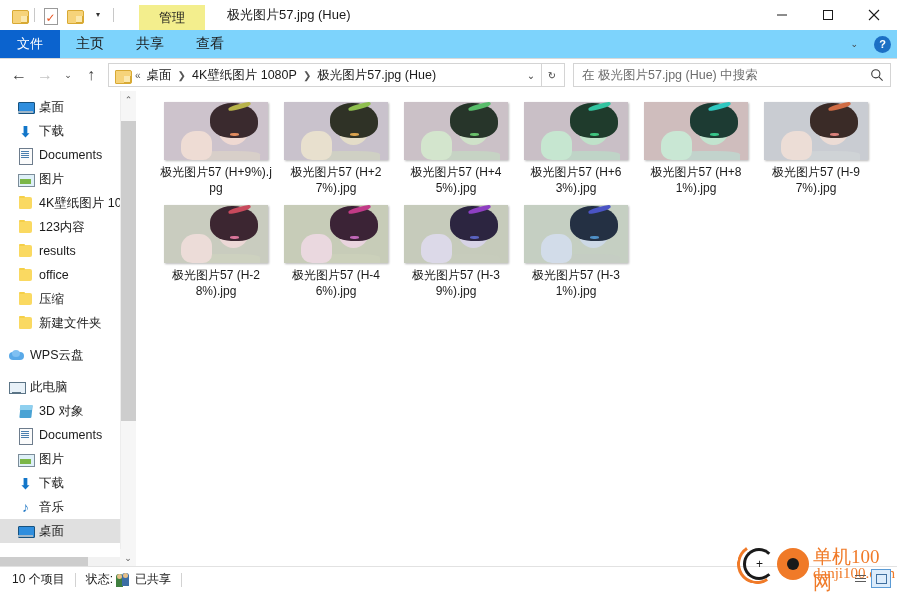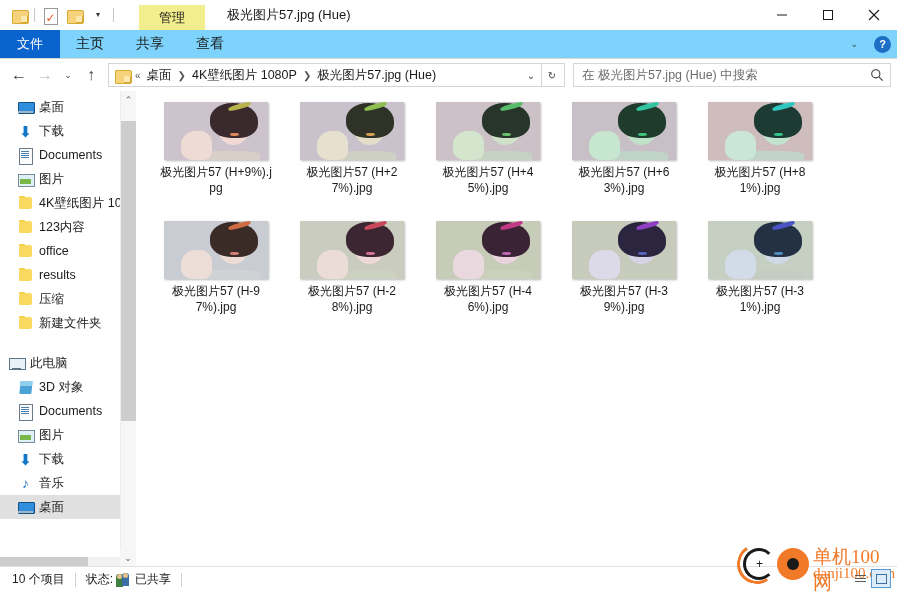--- a/index.html
+++ b/index.html
@@ -123,21 +123,21 @@
   .nav-scroll { position: absolute; right: 0; top: 0; width: 16px; bottom: 0; background: #f6f6f6;
      border-left: 1px solid #ededed; }
   .ns-up, .ns-dn { height: 17px; display: flex; align-items: center; justify-content: center;
      font-size: 9px; color: #5e5e5e; }
   .ns-thumb { position: absolute; left: 0; right: 0; top: 30px; height: 300px; background: #cdcdcd; }
   .nav-hscroll { position: absolute; left: 0; bottom: 0; height: 9px; width: 120px; background: #f2f2f2; }
   .nav-hthumb { position: absolute; left: 0; top: 0; height: 9px; width: 88px; background: #cdcdcd; }
 
   
   .content { flex: 1; background: #fff; padding: 10px 6px 0 20px; position: relative; overflow: hidden; }
-  .grid { display: flex; flex-wrap: wrap; align-content: flex-start; gap: 16px; }
+  .grid { display: flex; flex-wrap: wrap; align-content: flex-start; }
   .tile { width: 120px; margin: 0 0 8px 0; display: flex; flex-direction: column; align-items: center; }
   .thumb-wrap { width: 110px; height: 60px; display: flex; align-items: center; justify-content: center; }
   .thumb { width: 104px; height: 58px; position: relative; overflow: hidden;
      box-shadow: 1px 1px 2px rgba(0,0,0,0.28); }
   .thumb .bg { position: absolute; inset: 0; }
   .thumb .hair { position: absolute; left: 44%; top: 2%; width: 46%; height: 60%;
      border-radius: 46% 52% 40% 44%; }
   .thumb .face { position: absolute; left: 52%; top: 18%; width: 30%; height: 56%;
      border-radius: 44% 46% 50% 50%; }
   .thumb .hand { position: absolute; left: 16%; top: 50%; width: 30%; height: 50%;
@@ -327,35 +327,39 @@
           <div class="nav-item nav-indent-2">
             <span class="ni-ico ic-folder"></span>
             <span class="nav-label">123内容</span>
             <span class="pin"><svg width="11" height="12" viewBox="0 0 11 12">
                 <path d="M7.4 1.2 L10 3.8 L8.4 4.4 L6.2 7.2 L6.6 8.2 L5.6 9 L2.2 5.6 L3 4.6 L4 5 L6.8 2.8 Z" fill="none" stroke="#8a8a8a" stroke-width="1"></path>
                 <line x1="4.5" y1="6.6" x2="1.6" y2="9.8" stroke="#8a8a8a" stroke-width="1"></line>
               </svg></span>
           </div>
           <div class="nav-item nav-indent-2">
             <span class="ni-ico ic-folder"></span>
+            <span class="nav-label">results</span>
+          </div>
+          <div class="nav-item nav-indent-2">
+            <span class="ni-ico ic-folder"></span>
             <span class="nav-label">office</span>
-          </div>
-          <div class="nav-item nav-indent-2">
-            <span class="ni-ico ic-folder"></span>
-            <span class="nav-label">results</span>
           </div>
           <div class="nav-item nav-indent-2">
             <span class="ni-ico ic-folder"></span>
             <span class="nav-label">压缩</span>
           </div>
           <div class="nav-item nav-indent-2">
             <span class="ni-ico ic-folder"></span>
             <span class="nav-label">新建文件夹</span>
           </div>
           <div style="height: 8px;"></div>
+          <div class="nav-item nav-indent-1">
+            <span class="ni-ico ic-wps"></span>
+            <span class="nav-label">WPS云盘</span>
+          </div>
           <div style="height: 8px;"></div>
           <div class="nav-item nav-indent-1">
             <span class="ni-ico ic-pc"></span>
             <span class="nav-label">此电脑</span>
           </div>
           <div class="nav-item nav-indent-2">
             <span class="ni-ico ic-3d"></span>
             <span class="nav-label">3D 对象</span>
           </div>
           <div class="nav-item nav-indent-2">

